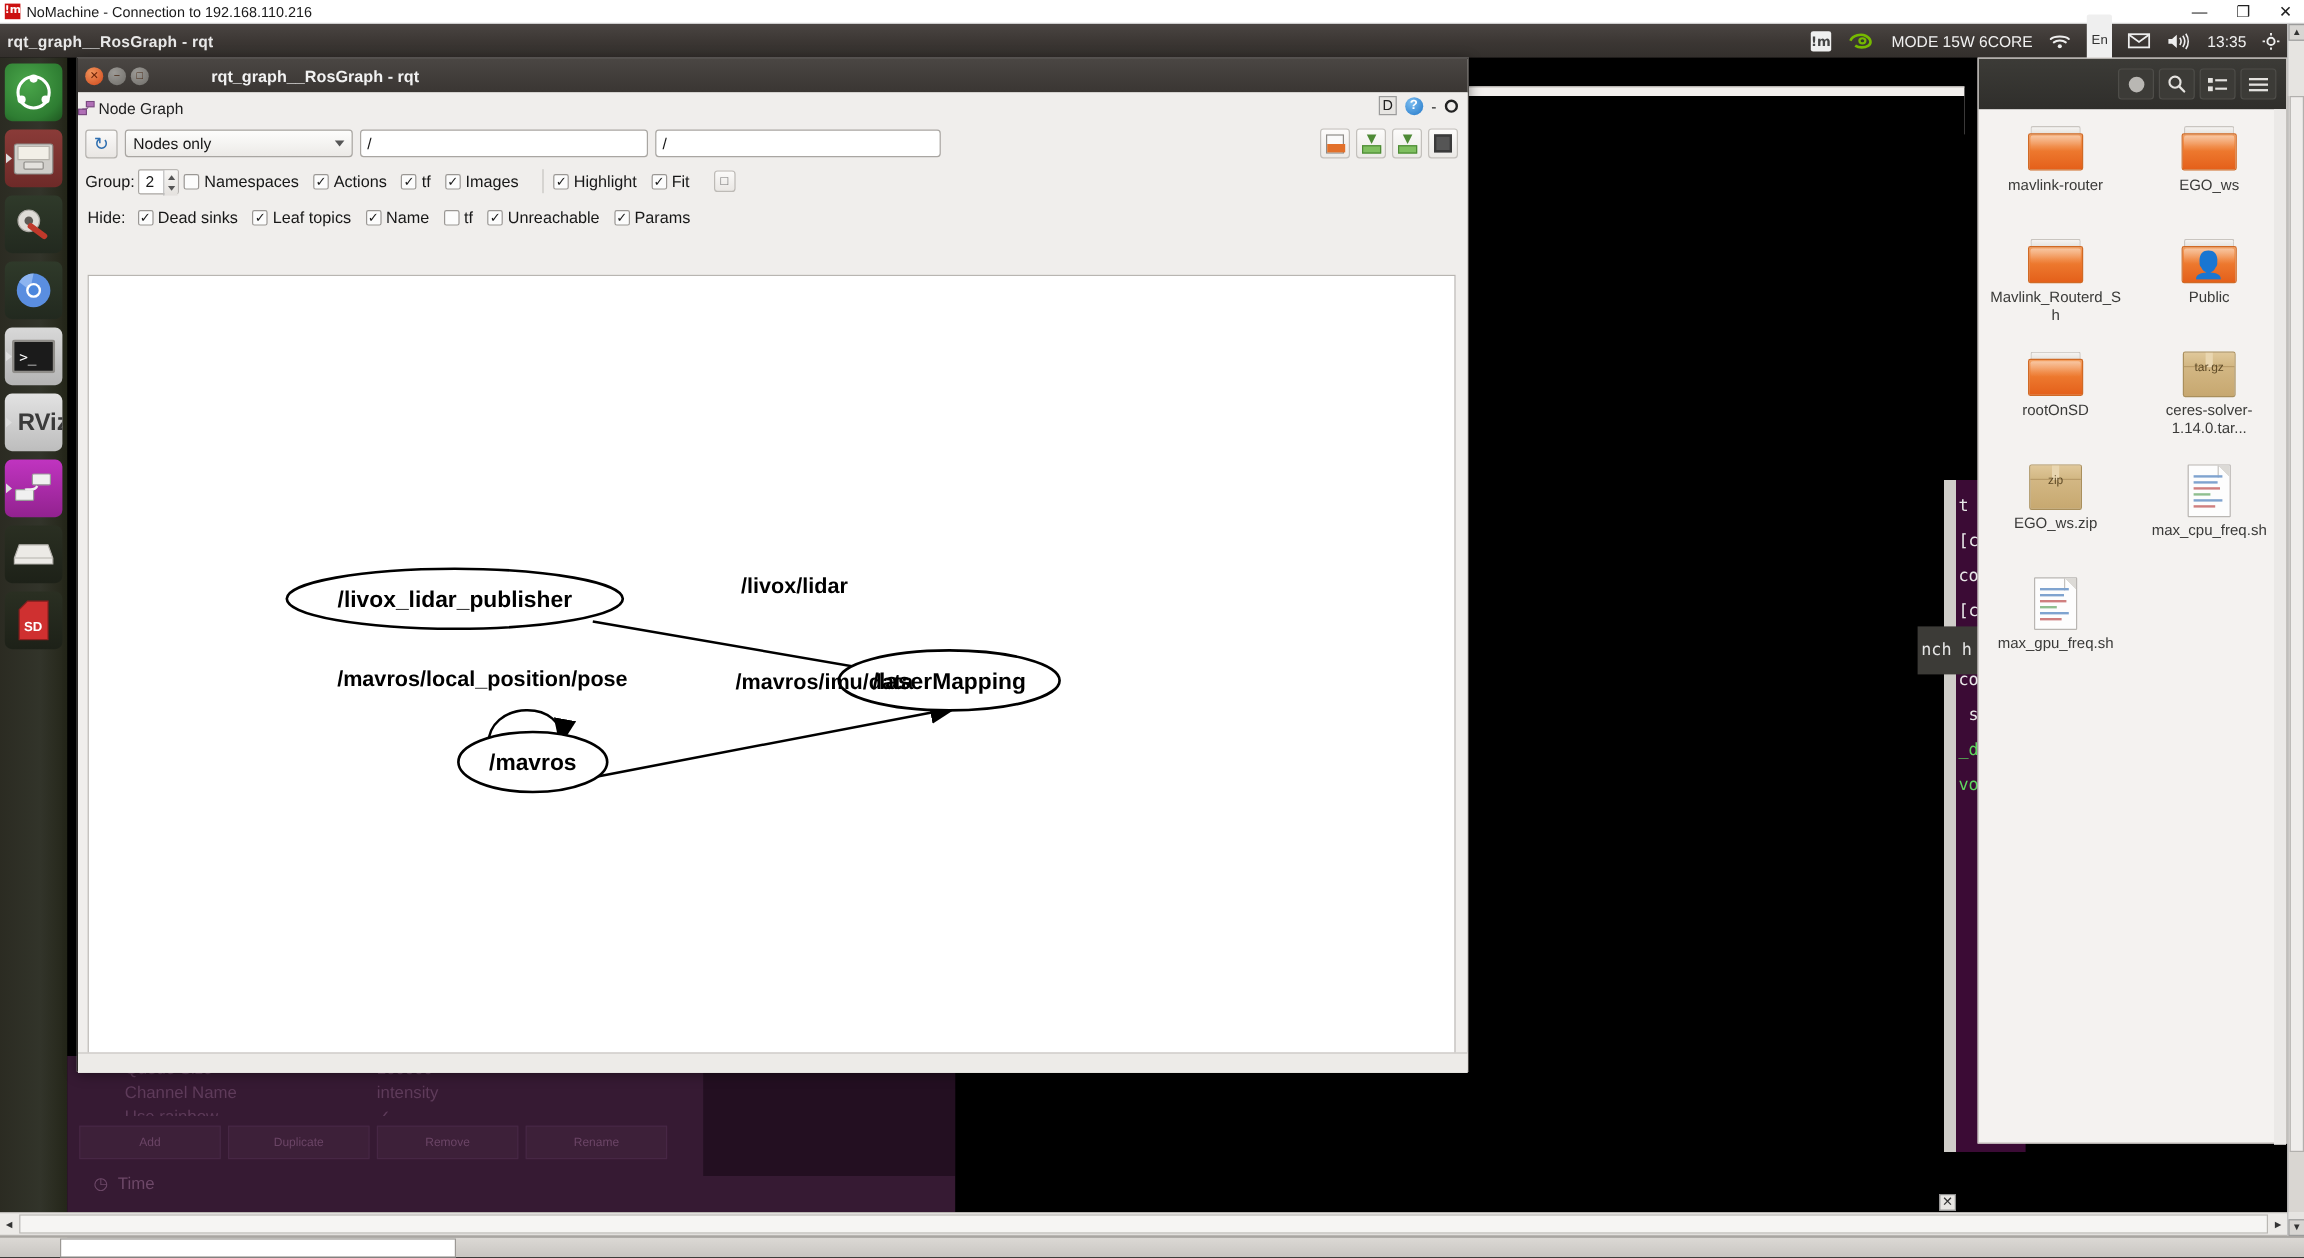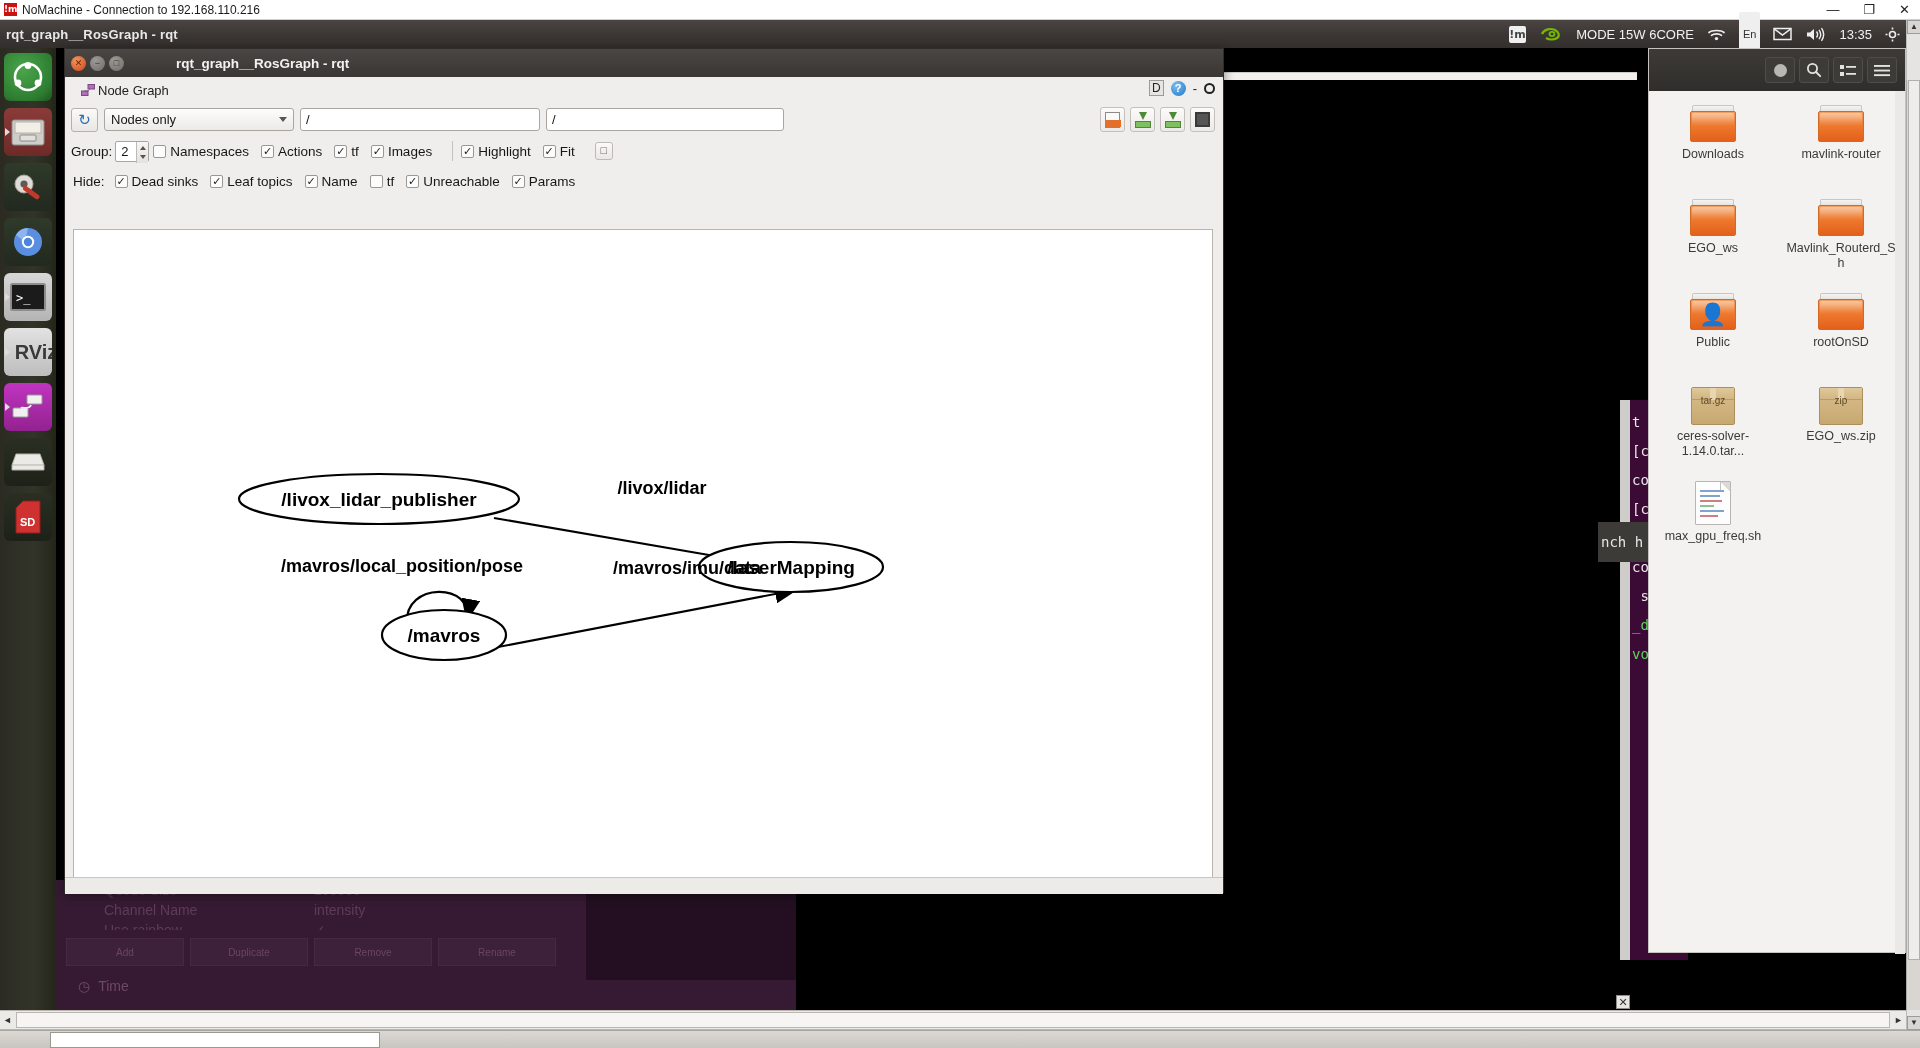--- a/index.html
+++ b/index.html
@@ -210,21 +210,21 @@
   }
   .wb { width: 15px; height: 15px; border-radius: 50%; margin-right: 4px; display:flex;
         align-items:center; justify-content:center; font-size:9px; color:#4a2a17; }
   .wb-close { background: radial-gradient(circle at 35% 30%,#f0935a,#d0481c); color:#6b2408; }
   .wb-min { background: radial-gradient(circle at 35% 30%,#9c9a96,#6f6d69); }
   .wb-max { background: radial-gradient(circle at 35% 30%,#9c9a96,#6f6d69); }
   .rqt-title-text { margin-left: 48px; font-weight: bold; font-size: 13.5px; }
 
   .rqt-body { position: relative; height: 817px; background: #f0eeec; }
   .rqt-dockbar {
-    height: 26px; display: flex; align-items: center; padding-left: 16px;
+    height: 26px; display: flex; align-items: center; padding-left: 0;
     font-size: 13px; color: #1d1d1d; position: relative;
   }
   .dock-icon {
     width: 14px; height: 13px; margin-right: 3px; position: relative;
   }
   .dock-right { position:absolute; right:8px; top:3px; display:flex; align-items:center; gap:7px; }
   .dock-d { border:1px solid #9b9b9b; background:#e7e5e2; font-size:12px; padding:0 2px; line-height:14px; color:#222;}
   .dock-help { width:15px;height:15px;border-radius:50%;
                background: radial-gradient(circle at 35% 30%,#7bbdf0,#2277c8);
                color:#fff;font-size:11px;line-height:15px;text-align:center;font-weight:bold;}
@@ -530,28 +530,20 @@
     </div>
 
     <div class="nau-grid">
 
       <div class="nau-file">
         <div class="folder">
           <div class="back"></div>
             <div class="front"></div>
             <div class="shine"></div>
         </div>
-        <div class="nau-label">Downloads</div>
-      </div>
-      <div class="nau-file">
-        <div class="folder">
-          <div class="back"></div>
-            <div class="front"></div>
-            <div class="shine"></div>
-        </div>
         <div class="nau-label">mavlink-router</div>
       </div>
 
       <div class="nau-file">
         <div class="folder">
           <div class="back"></div>
             <div class="front"></div>
             <div class="shine"></div>
         </div>
         <div class="nau-label">EGO_ws</div>
@@ -593,20 +585,32 @@
       </div>
       <div class="nau-file">
         <div class="archive">
           <div class="lid"></div>
             <div class="tape"></div>
           <div class="atxt">zip</div>
         </div>
         <div class="nau-label">EGO_ws.zip</div>
       </div>
 
+      <div class="nau-file">
+        <div class="doc">
+          <div class="fold"></div>
+          <div class="ln" style="top:8px;width:24px;background:#7fa3cf"></div>
+          <div class="ln" style="top:13px;width:20px;background:#7fa3cf"></div>
+          <div class="ln" style="top:18px;width:22px;background:#cf7f7f"></div>
+          <div class="ln" style="top:23px;width:14px;background:#8fbf8f"></div>
+          <div class="ln" style="top:28px;width:24px;background:#7fa3cf"></div>
+          <div class="ln" style="top:33px;width:18px;background:#cf7f7f"></div>
+        </div>
+        <div class="nau-label">max_cpu_freq.sh</div>
+      </div>
       <div class="nau-file">
         <div class="doc">
           <div class="fold"></div>
           <div class="ln" style="top:8px;width:24px;background:#7fa3cf"></div>
           <div class="ln" style="top:13px;width:20px;background:#7fa3cf"></div>
           <div class="ln" style="top:18px;width:22px;background:#cf7f7f"></div>
           <div class="ln" style="top:23px;width:14px;background:#8fbf8f"></div>
           <div class="ln" style="top:28px;width:24px;background:#7fa3cf"></div>
           <div class="ln" style="top:33px;width:18px;background:#cf7f7f"></div>
         </div>

